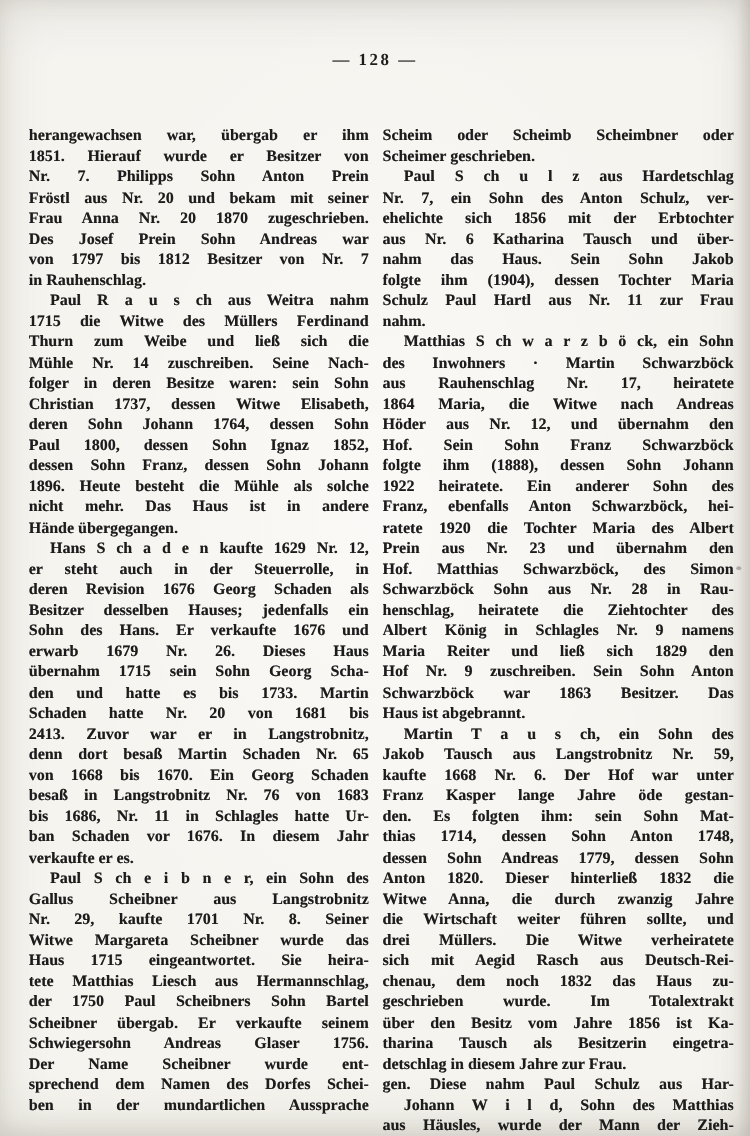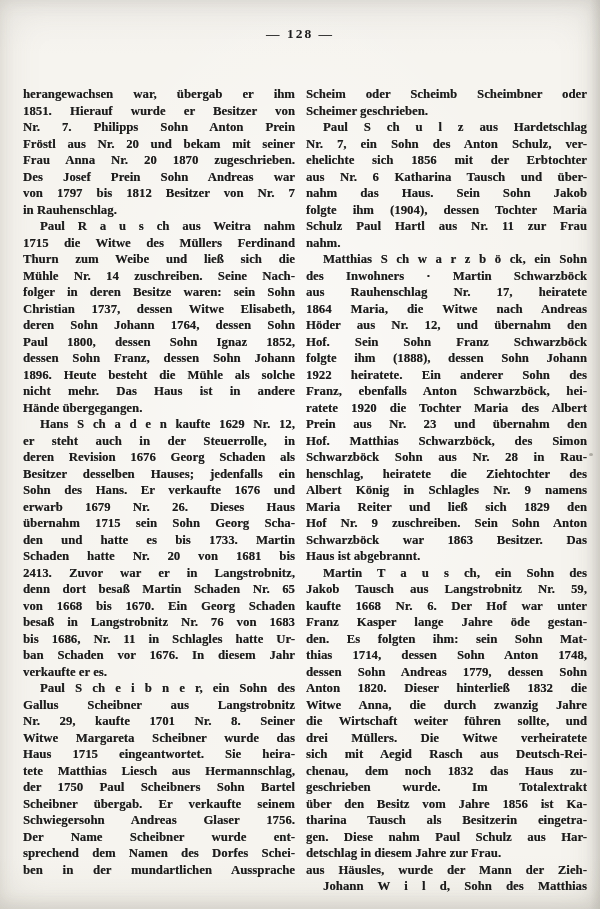--- a/index.html
+++ b/index.html
@@ -24,21 +24,21 @@
     box-shadow:
       inset 0 0 40px rgba(120,115,100,0.18),
       inset -6px 0 18px rgba(110,105,95,0.10),
       inset 0 -6px 16px rgba(110,105,95,0.08);
   }
   .page-number {
     text-align: center;
     font-size: 13.5px;
     font-weight: 700;
     letter-spacing: 2px;
-    padding-top: 26px;
+    padding-top: 40px;
     height: 17px;
     color: var(--ink, #1c1c1c);
   }
   .columns {
     display: flex;
     margin: 43px 13px 0 23px;
     gap: 11px;
   }
   .col {
     width: 272px;
@@ -174,23 +174,23 @@
         <div class="line">dessen Sohn Andreas 1779, dessen Sohn</div>
         <div class="line">Anton 1820. Dieser hinterließ 1832 die</div>
         <div class="line">Witwe Anna, die durch zwanzig Jahre</div>
         <div class="line">die Wirtschaft weiter führen sollte, und</div>
         <div class="line">drei Müllers. Die Witwe verheiratete</div>
         <div class="line">sich mit Aegid Rasch aus Deutsch-Rei-</div>
         <div class="line">chenau, dem noch 1832 das Haus zu-</div>
         <div class="line">geschrieben wurde. Im Totalextrakt</div>
         <div class="line">über den Besitz vom Jahre 1856 ist Ka-</div>
         <div class="line">tharina Tausch als Besitzerin eingetra-</div>
+        <div class="line para-end">detschlag in diesem Jahre zur Frau.</div>
         <div class="line">gen. Diese nahm Paul Schulz aus Har-</div>
-        <div class="line para-end">detschlag in diesem Jahre zur Frau.</div>
+        <div class="line indent">Johann W i l d, Sohn des Matthias</div>
         <div class="line">aus Häusles, wurde der Mann der Zieh-</div>
-        <div class="line indent">Johann W i l d, Sohn des Matthias</div>
       </div>
   </div>
 
   <div class="edge-shade"></div>
   <div class="scan-speck speck-a"></div>
   <div class="scan-speck speck-b"></div>
 </div>
 
 </body></html>

